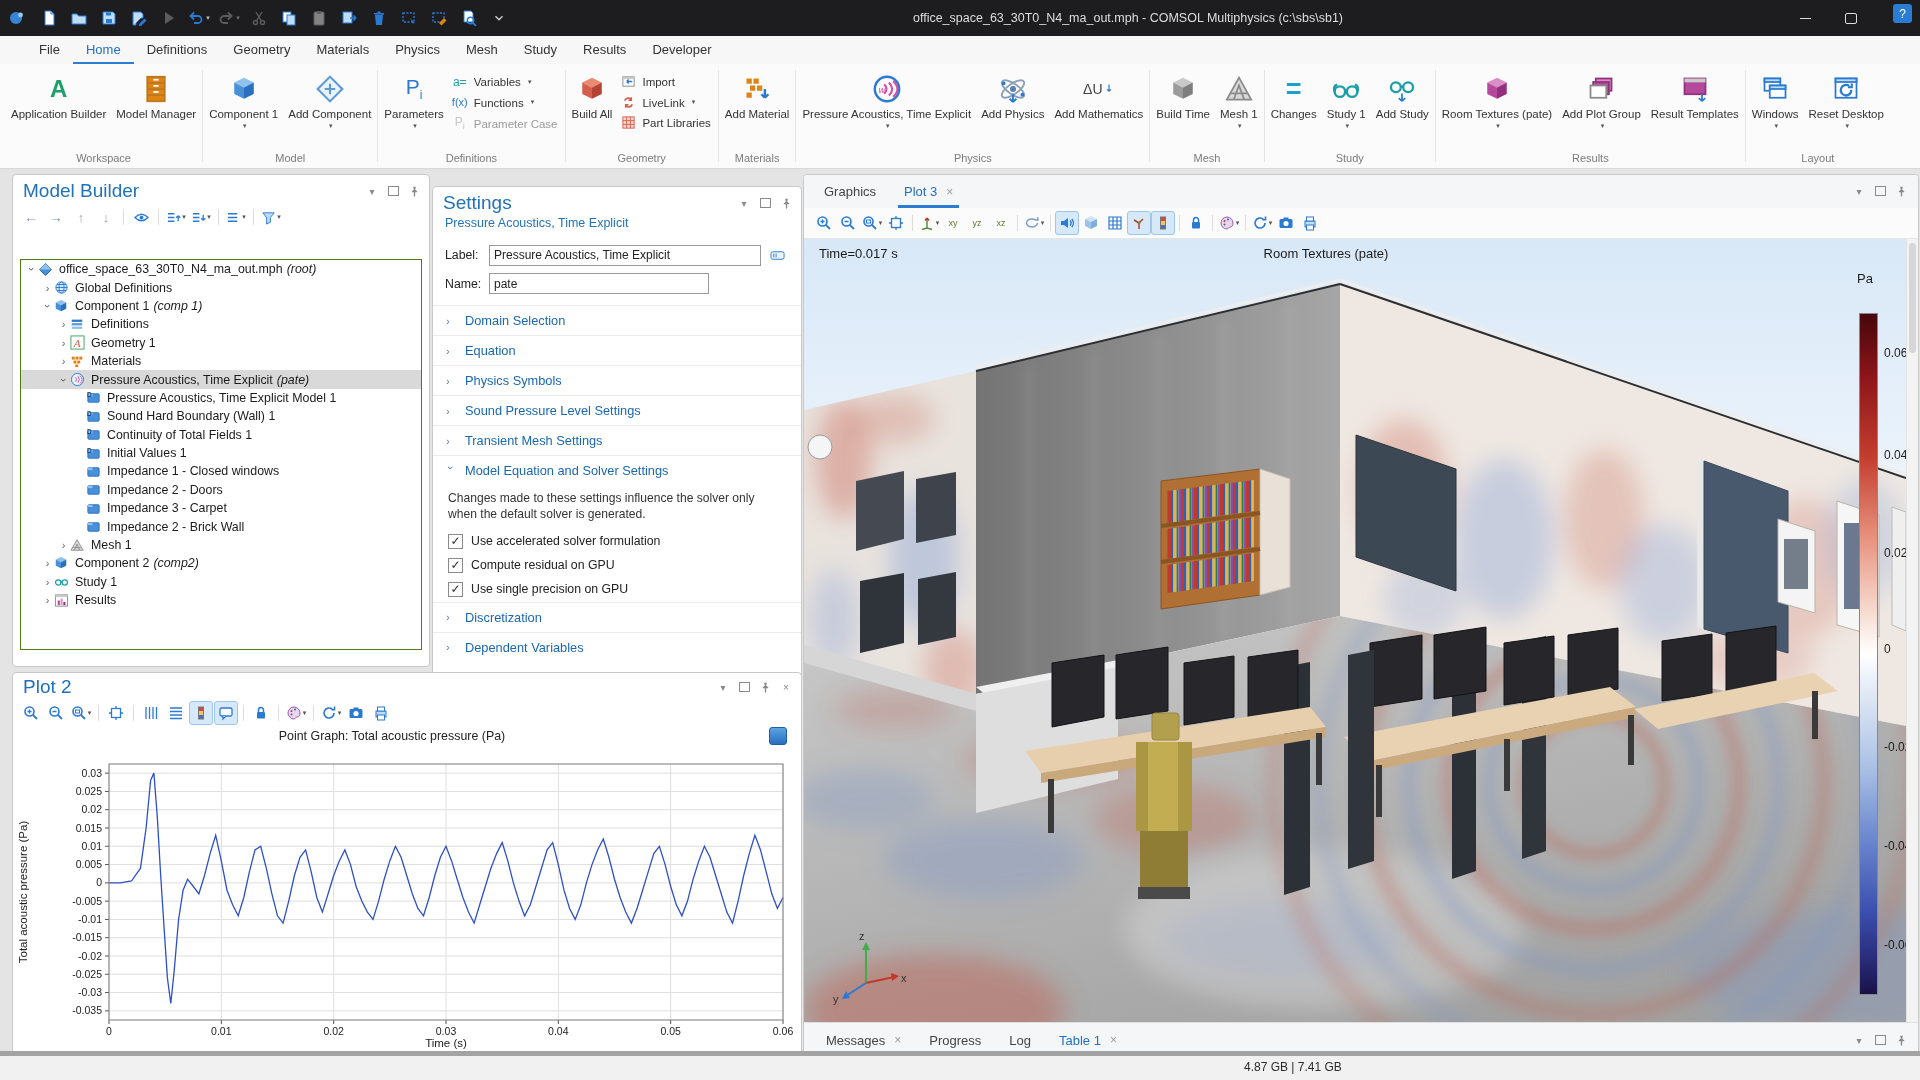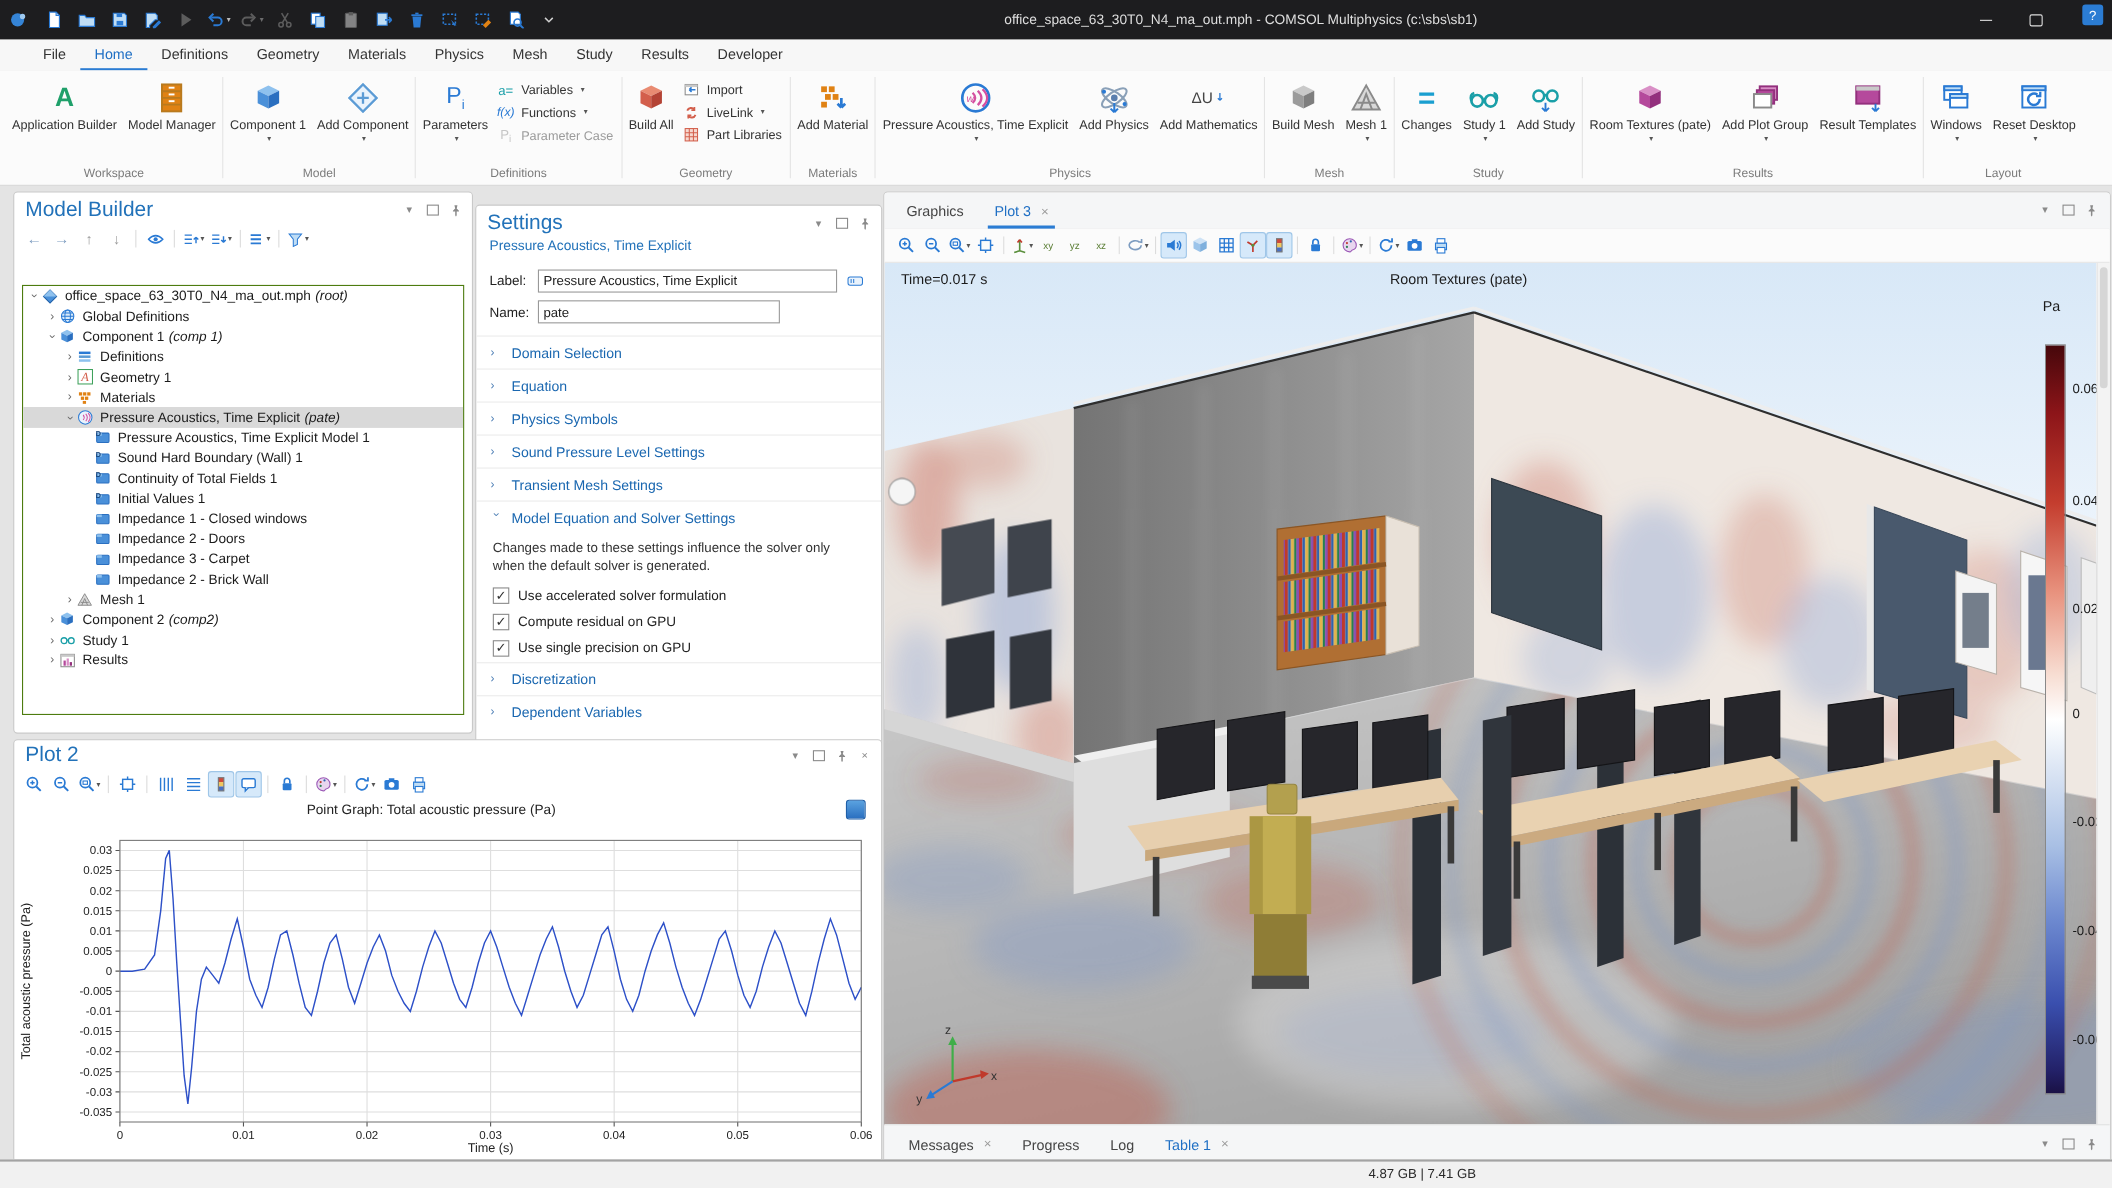--- a/index.html
+++ b/index.html
@@ -92,21 +92,21 @@
   .gtitle{position:absolute;left:0;right:70px;top:7px;text-align:center;font-size:13px;color:#1b1b1b;}
   .cbar-unit{position:absolute;left:1053px;top:32px;font-size:13px;color:#1b1b1b;}
   .cbar{position:absolute;left:1055px;top:74px;width:17px;height:680px;border:1px solid #888;
     background:linear-gradient(to bottom,#46070b 0%,#8c1519 9%,#c43d2e 21%,#e8927e 33%,#f7ddd2 44%,#ffffff 50%,#dfe8f5 56%,#a8bfe4 67%,#6c88cf 77%,#3a4fae 88%,#232168 97%,#1a1145 100%);}
   .cbar-tick{position:absolute;left:1080px;font-size:12px;color:#1b1b1b;}
   .gscroll{position:absolute;right:0;top:0;bottom:0;width:11px;background:#f3f3f3;border-left:1px solid #e3e3e3;}
   .gscroll .thumb{position:absolute;left:2px;right:2px;top:4px;height:110px;background:#d6d6d6;border-radius:4px;}
   .btabs{position:absolute;left:0;right:0;bottom:0;height:34px;background:#f5f6f7;border-top:1px solid #e0e0e0;display:flex;align-items:stretch;padding-left:8px;}
   .btabs .pbtns{position:absolute;right:10px;top:10px;}
   
-  .statusbar{position:absolute;left:0;right:0;bottom:0;height:24px;background:#f1f1f1;border-top:2px solid #a3a3a3;margin-top:12px;}
+  .statusbar{position:absolute;left:0;right:0;bottom:0;height:24px;background:#f1f1f1;border-top:5px solid #a3a3a3;margin-top:12px;}
   .mem{position:absolute;left:1244px;top:4px;font-size:12px;color:#2a2a2a;}
 </style>
 </head>
 <body>
 
 <div id="root">
 
   <div class="titlebar">
     <span class="app-logo">
       <svg class="ic" width="16" height="16" viewBox="0 0 16 16">
@@ -305,21 +305,21 @@
           <div class="rstack">
             <div class="rbtn small">
               <span class="ric">
                 <span style="color:#1a9fa8;font-size:12px;">a=</span>
               </span>
               <span class="rlabel">Variables</span>
               <span class="rchev">▾</span>
             </div>
             <div class="rbtn small">
               <span class="ric">
-                <span style="color:#2a7ad4;font-size:11px;font-style:italic;">f(x)</span>
+                <span style="color:#2a7ad4;font-size:11px;">f(x)</span>
               </span>
               <span class="rlabel">Functions</span>
               <span class="rchev">▾</span>
             </div>
             <div class="rbtn small disabled">
               <span class="ric">
                 <span style="color:#9b9b9b;font-size:12px;">P<sub style="font-size:9px;">i</sub></span>
               </span>
               <span class="rlabel">Parameter Case</span>
             </div>
@@ -440,21 +440,21 @@
       <div class="rgroup">
         <div class="rbody">
           <div class="rbtn large">
             <span class="ric">
               <svg class="ic" width="26" height="26" viewBox="0 0 16 16">
                 <path d="M8 1l6 3-6 3-6-3z" fill="#c9c9c9"></path>
                 <path d="M2 4v7l6 3V7z" fill="#9b9b9b"></path>
                 <path d="M14 4v7l-6 3V7z" fill="#7e7e7e"></path>
               </svg>
             </span>
-            <span class="rlabel">Build Mesh</span>
+            <span class="rlabel">Build Time</span>
           </div>
           <div class="rbtn large">
             <span class="ric">
               <svg class="ic" width="28" height="28" viewBox="0 0 16 16">
                 <path d="M8 1.5L15 14H1z" fill="#d9d9d9" stroke="#8a8a8a"></path>
                 <path d="M5 14L8 6l3 8M3.5 10.5h9" fill="none" stroke="#8a8a8a"></path>
               </svg>
             </span>
             <span class="rlabel">Mesh 1</span>
             <span class="rchev">▾</span>

